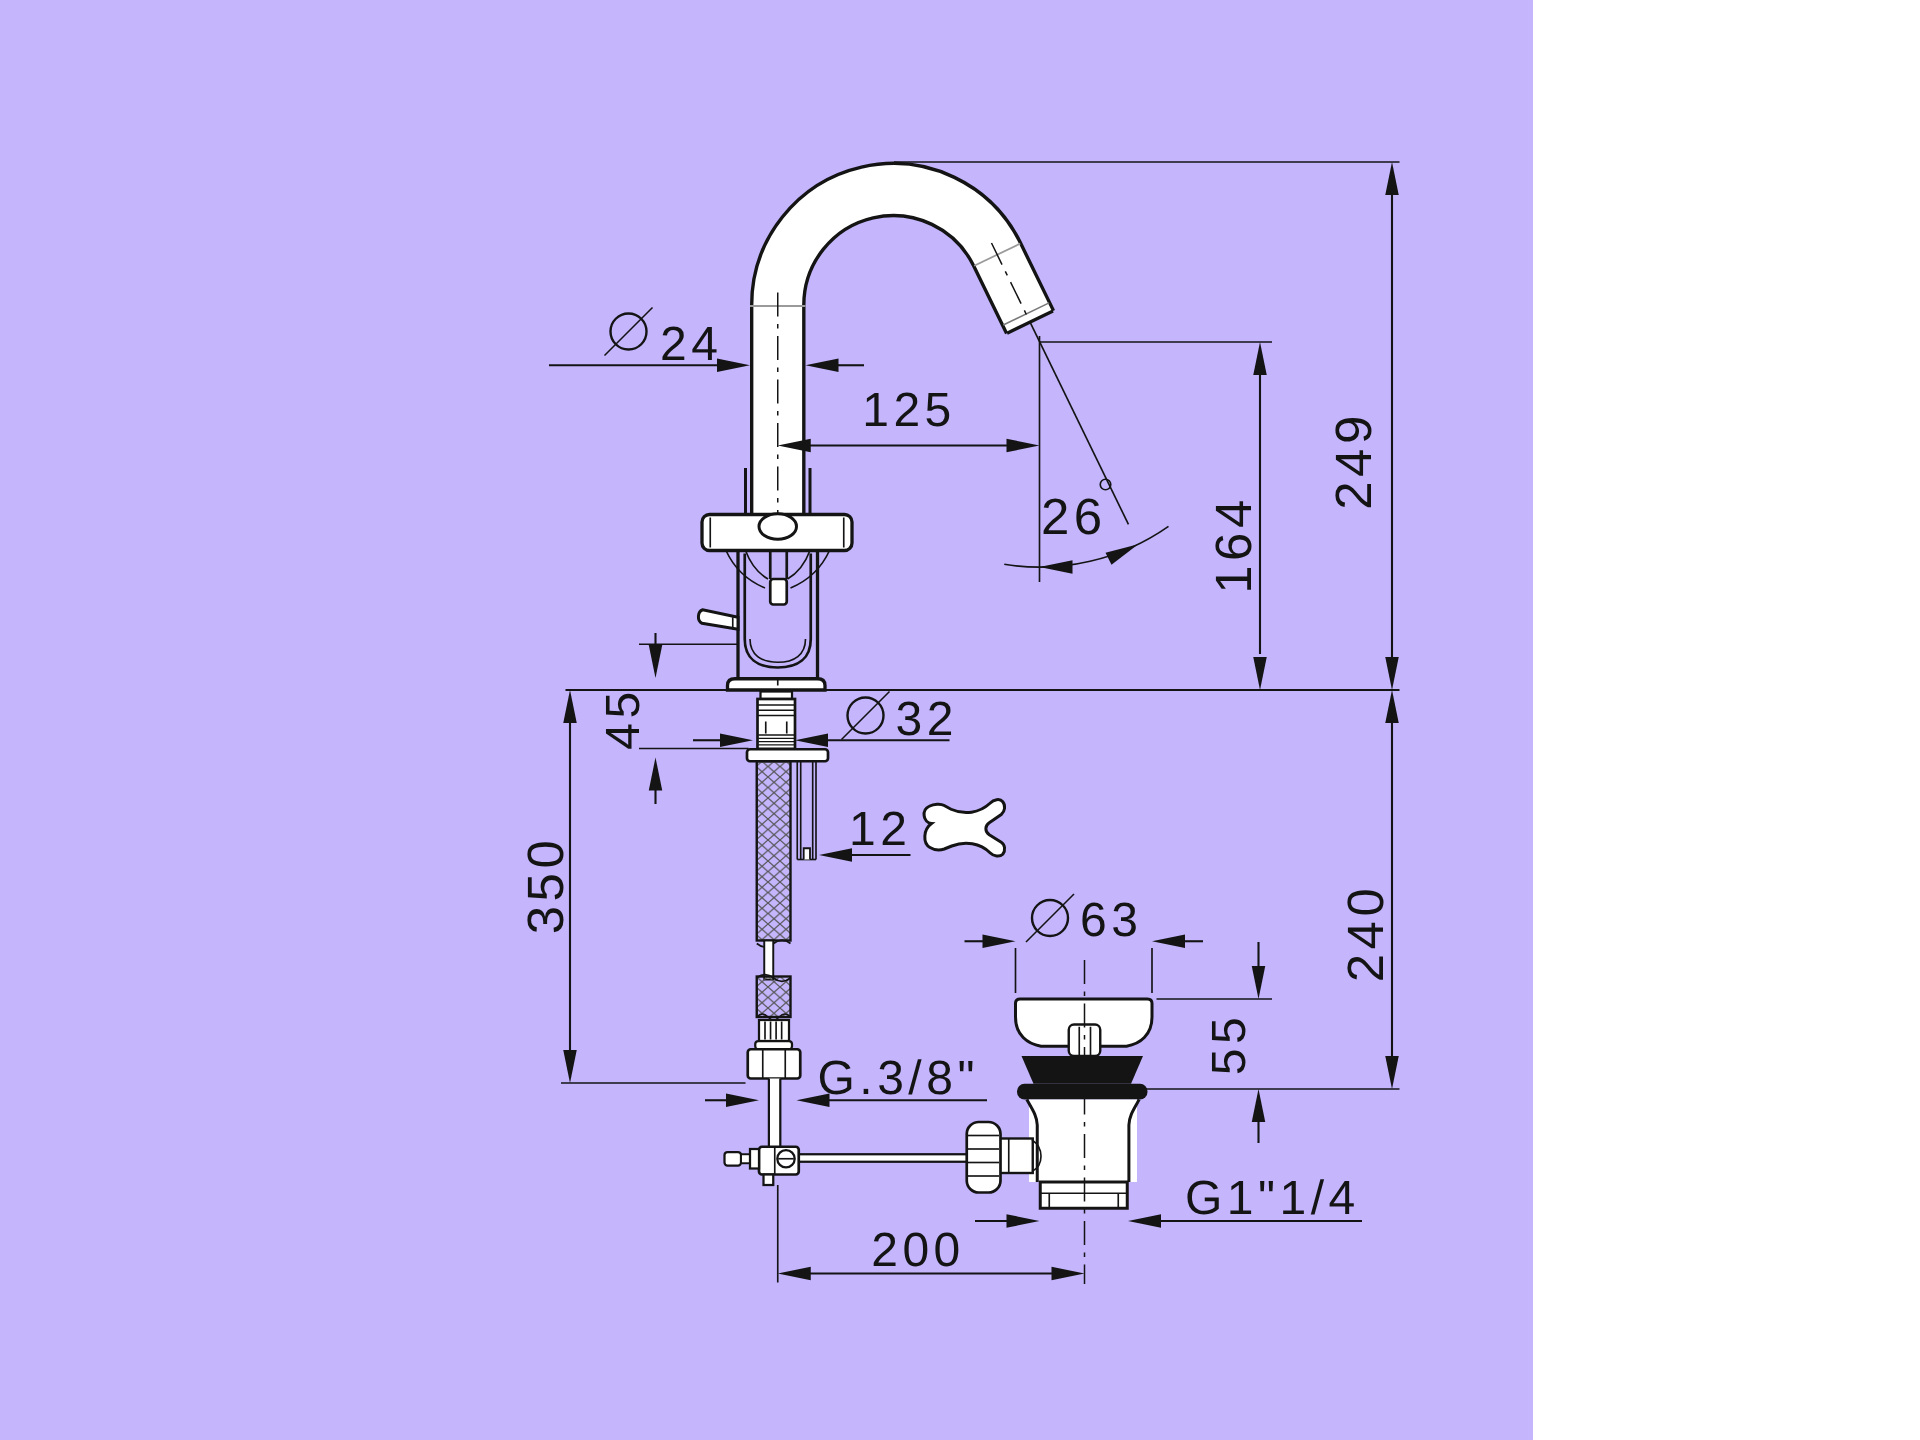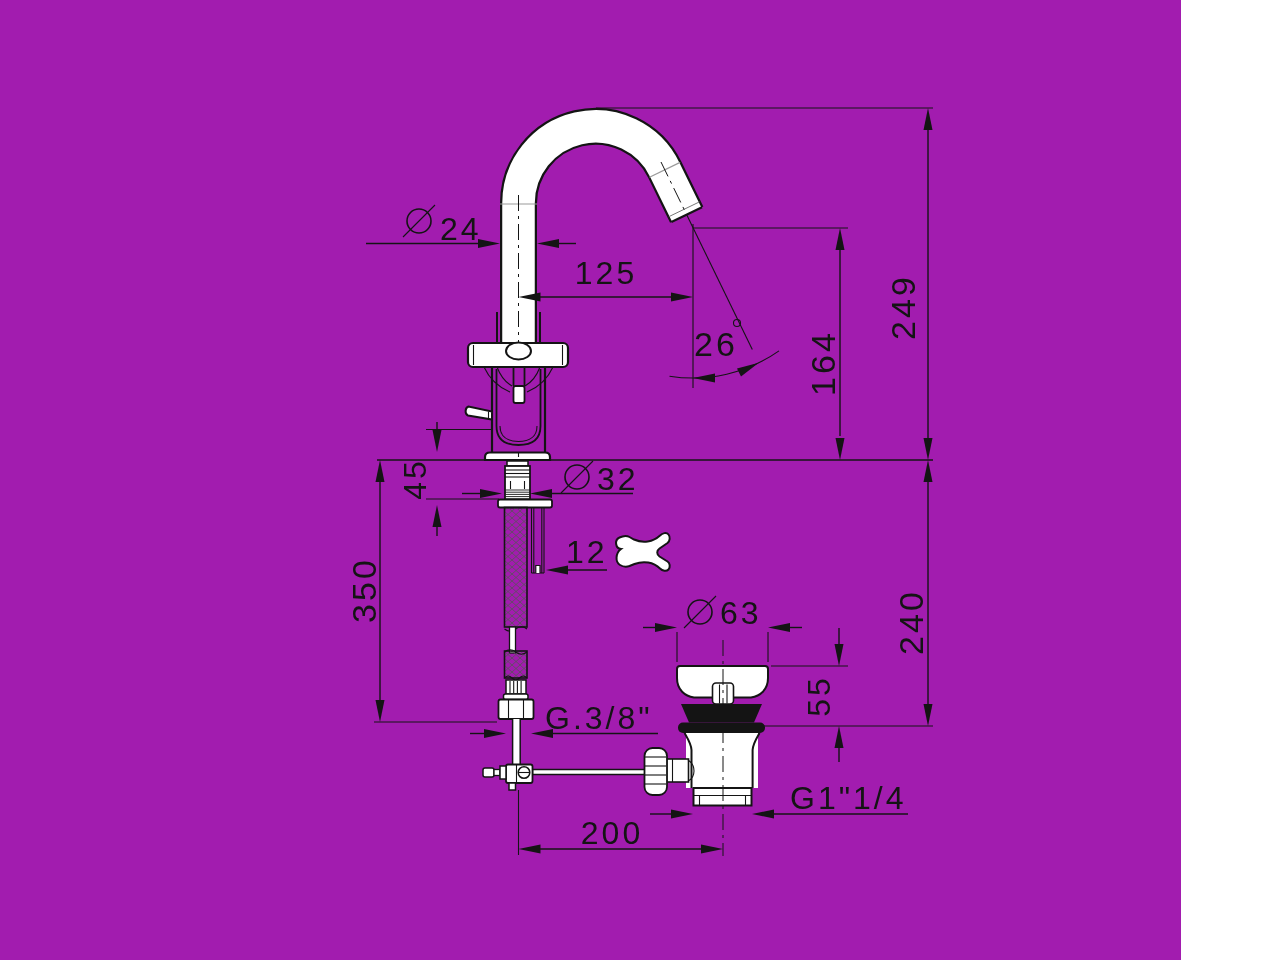--- a/index.html
+++ b/index.html
@@ -1,16 +1,16 @@
 <!DOCTYPE html>
 <html><head>
 <meta charset="utf-8">
 <style>
   html,body { margin:0; padding:0; background:#fff; }
-  .stage { width:1181px; height:960px; background:#a21caf; position:relative; overflow:hidden; }
+  .stage { width:1022px; height:960px; background:#c4b5fd; position:relative; overflow:hidden; }
   svg { display:block; }
   .dim   { font-family:"Liberation Sans", sans-serif; font-size:32px; letter-spacing:3px; fill:#141414; }
   .dimL  { font-size:34px; }
   .dimv  { text-anchor:middle; dominant-baseline:central; }
   .mid   { text-anchor:middle; }
   .part  { stroke:#141414; fill:#ffffff; }
   .ln    { stroke:#141414; fill:none; }
   .thin  { stroke:#141414; stroke-width:1.1; fill:none; }
   .dimln { stroke:#141414; stroke-width:1.4; fill:none; }
   .ctr   { stroke:#141414; stroke-width:1; fill:none; stroke-dasharray:16 5 3 5; }

